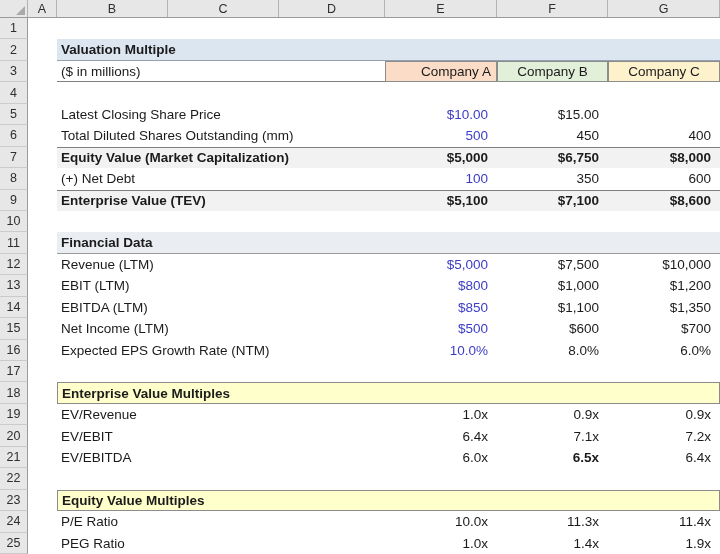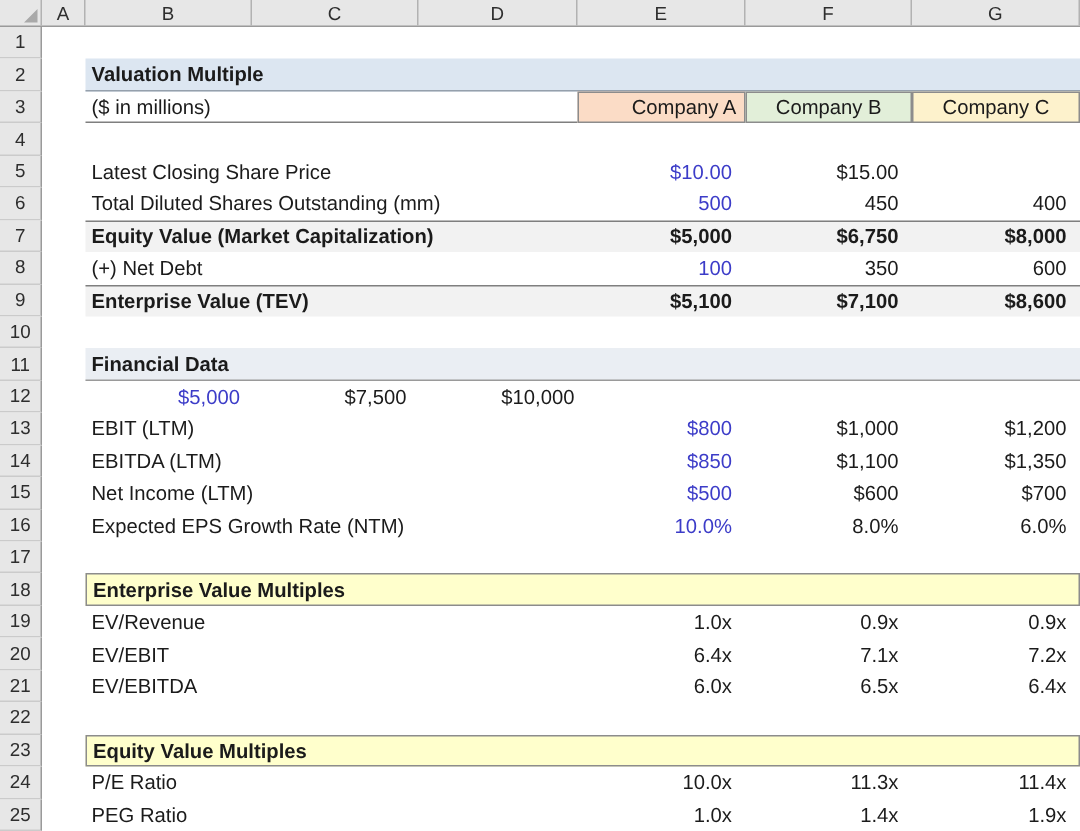--- a/index.html
+++ b/index.html
@@ -147,20 +147,21 @@
       </div>
       <div class="row" style="height: 21.44px;">
         <div class="rowhead">11</div>
         <div class="acell"></div>
         <div class="band band-light">Financial Data</div>
       </div>
       <div class="row" style="height: 21.44px;">
         <div class="rowhead">12</div>
         <div class="acell"></div>
         <div class="rowbody">
+          <div class="lab">Revenue (LTM)</div>
           <div class="val blue" style="width: 112px;">$5,000</div>
           <div class="val" style="width: 111px;">$7,500</div>
           <div class="val" style="width: 112px;">$10,000</div>
         </div>
       </div>
       <div class="row" style="height: 21.44px;">
         <div class="rowhead">13</div>
         <div class="acell"></div>
         <div class="rowbody">
           <div class="lab">EBIT (LTM)</div>
@@ -228,21 +229,21 @@
           <div class="val" style="width: 111px;">7.1x</div>
           <div class="val" style="width: 112px;">7.2x</div>
         </div>
       </div>
       <div class="row" style="height: 21.44px;">
         <div class="rowhead">21</div>
         <div class="acell"></div>
         <div class="rowbody">
           <div class="lab">EV/EBITDA</div>
           <div class="val" style="width: 112px;">6.0x</div>
-          <div class="val" style="width: 111px;">6.5x</div>
+          <div class="val" style="width: 111px; font-weight: bold;">6.5x</div>
           <div class="val" style="width: 112px;">6.4x</div>
         </div>
       </div>
       <div class="row" style="height: 21.44px;">
         <div class="rowhead">22</div>
         <div class="acell"></div>
         <div class="rowbody"></div>
       </div>
       <div class="row" style="height: 21.44px;">
         <div class="rowhead">23</div>

